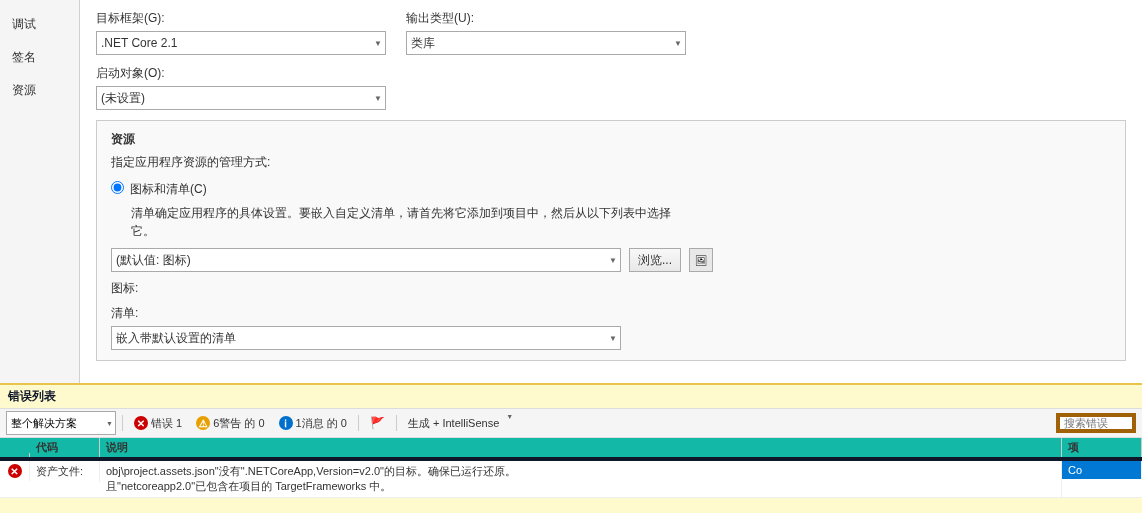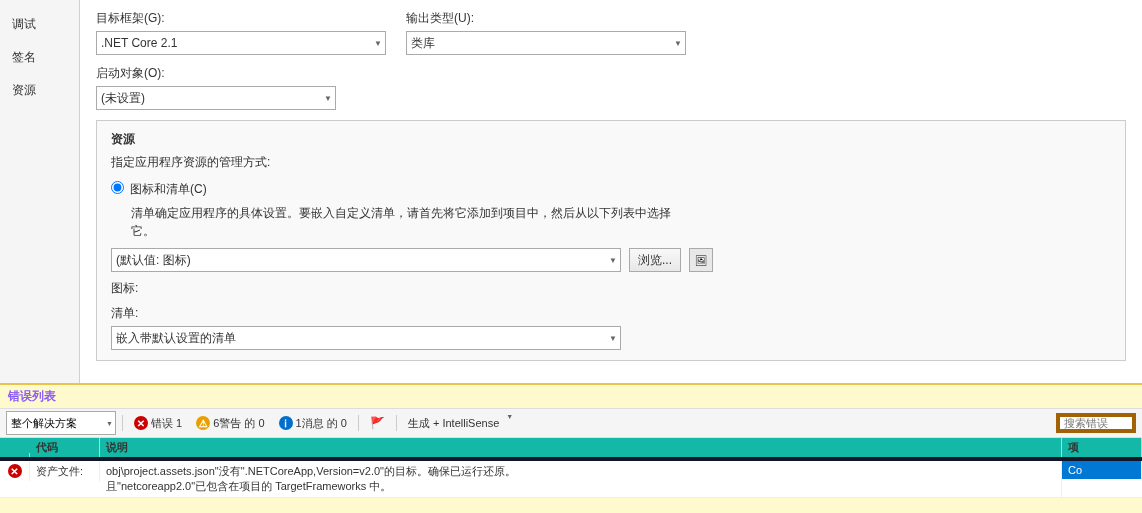--- a/index.html
+++ b/index.html
@@ -91,21 +91,21 @@
       color: #666;
     }
 
     .select-wide {
       width: 290px;
     }
     .select-medium {
       width: 280px;
     }
     .select-narrow {
-      width: 240px;
+      width: 290px;
     }
 
     
     .resources-box {
       border: 1px solid #ccc;
       background: #f9f9f9;
       padding: 10px 14px;
       margin-top: 8px;
     }
     .resources-title {
@@ -191,21 +191,21 @@
       border-top: 2px solid #e8c44a;
       height: 130px;
       display: flex;
       flex-direction: column;
     }
     .error-title-bar {
       background: #fffacd;
       padding: 3px 8px;
       font-size: 12px;
       font-weight: bold;
-      color: #8b5cf6;
+      color: #0f172a;
       border-bottom: 1px solid #ddd;
     }
     .error-toolbar {
       display: flex;
       align-items: center;
       padding: 2px 6px;
       gap: 4px;
       border-bottom: 1px solid #ddd;
       background: #f5f5f5;
       flex-wrap: wrap;

